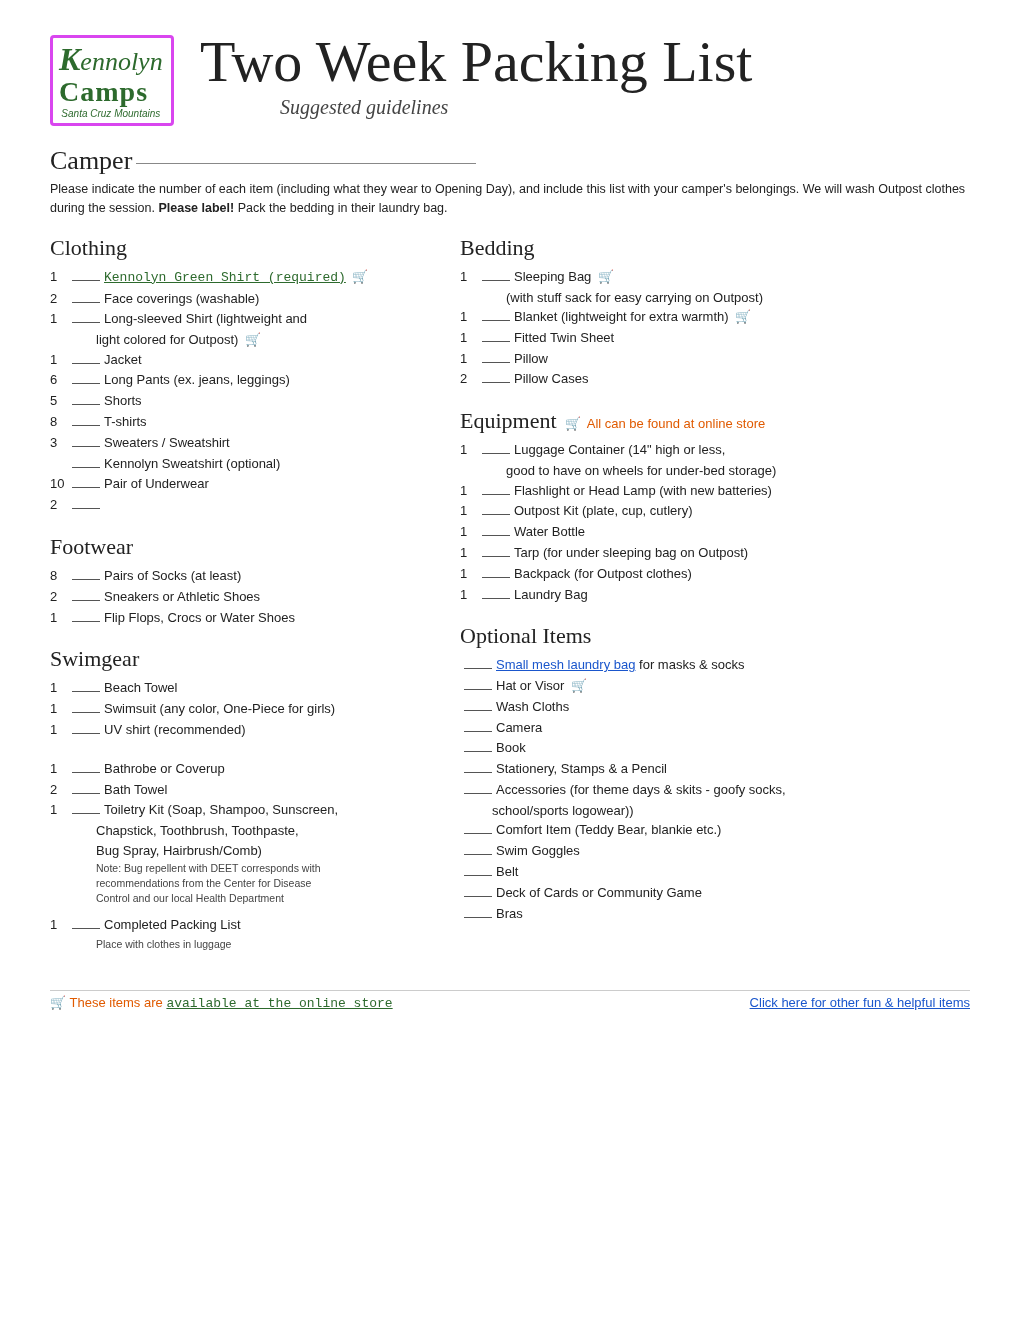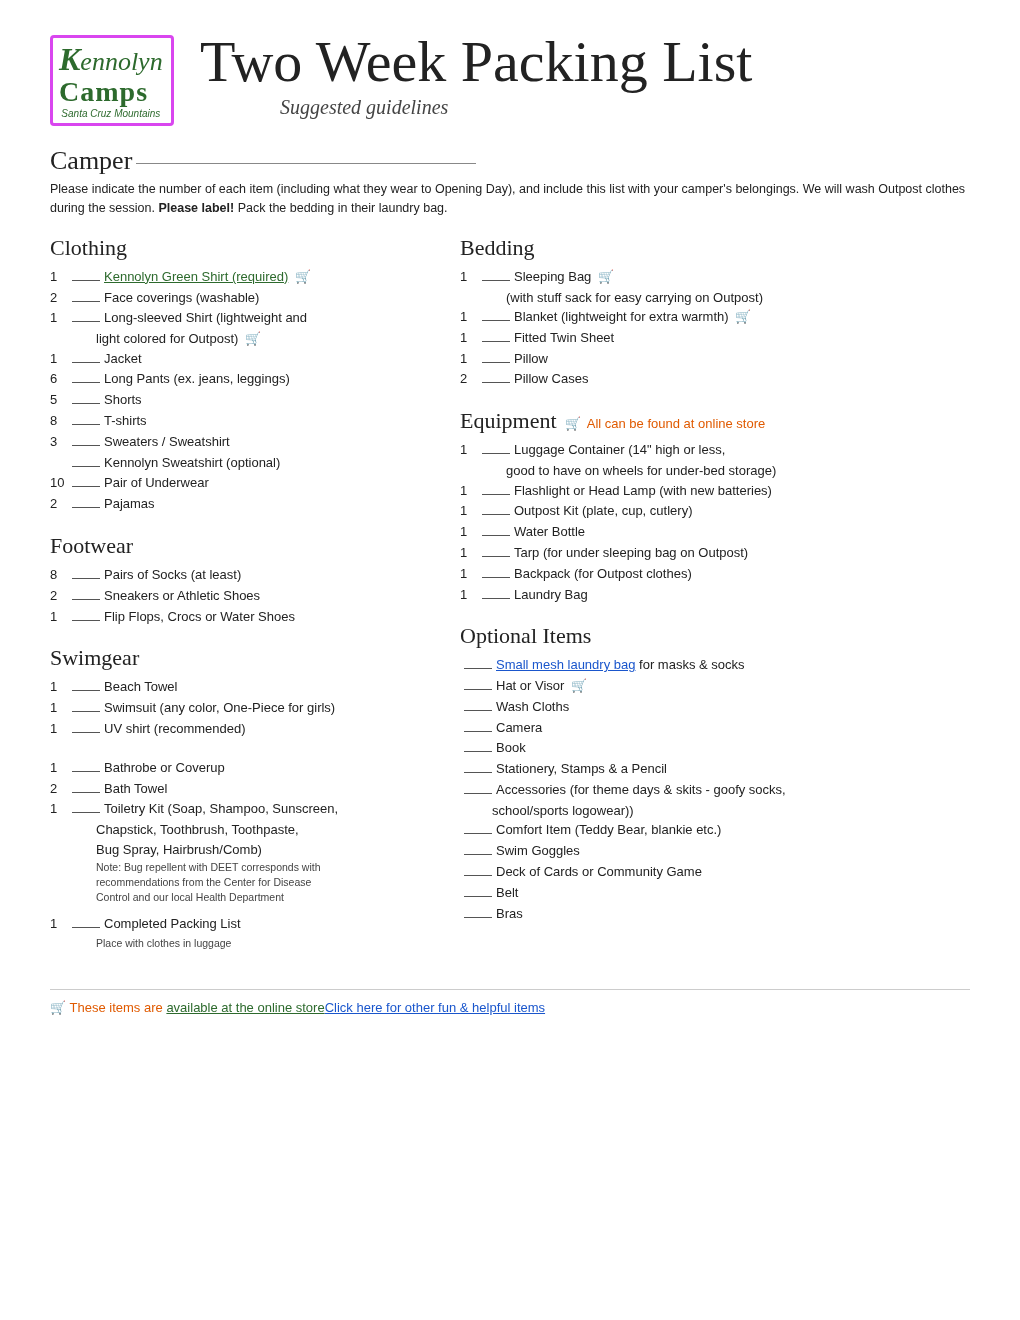--- a/index.html
+++ b/index.html
@@ -109,21 +109,21 @@
     .blank {
       display: inline-block;
       border-bottom: 1px solid #555;
       min-width: 28px;
       margin: 0 4px;
       flex-shrink: 0;
       height: 14px;
       vertical-align: bottom;
     }
     .item-text { flex: 1; }
-    .link-green { color: #2d6a2d; text-decoration: underline; cursor: pointer; }
+    .link-green { color: #2d6a2d; text-decoration: underline; cursor: pointer; font-family: Liberation Mono, monospace; }
     .link-blue { color: #1a56cc; text-decoration: underline; cursor: pointer; }
     .cart-icon {
       display: inline-block;
       font-size: 13px;
       margin-left: 3px;
     }
     .indent-line {
       padding-left: 46px;
       font-size: 13px;
       line-height: 1.5;
@@ -155,23 +155,24 @@
     .opt-item {
       display: flex;
       align-items: flex-start;
       line-height: 1.6;
       font-size: 13px;
     }
 
     
     .footer-row {
       display: flex;
+      justify-content: space-between;
       align-items: flex-start;
       margin-top: 20px;
-      padding-top: 10px;
+      padding-top: 4px;
       border-top: 1px solid #ccc;
     }
     .footer-note {
       font-size: 13px;
       color: #e05a00;
     }
     .footer-link {
       font-size: 13px;
       color: #1a56cc;
       text-decoration: underline;
@@ -286,21 +287,20 @@
           <span class="item-text">Kennolyn Sweatshirt (optional)</span>
         </li>
         <li>
           <span class="qty">10</span>
           <span class="blank"></span>
           <span class="item-text">Pair of Underwear</span>
         </li>
         <li>
           <span class="qty">2</span>
           <span class="blank"></span>
-          <span class="item-text">Pajamas</span>
         </li>
       </ul>
     </div>
 
     <div class="sub-section">
       <div class="sub-heading">Footwear</div>
       <ul class="item-list">
         <li>
           <span class="qty">8</span>
           <span class="blank"></span>
@@ -488,25 +488,25 @@
         <li>
           <span class="blank"></span>
           <span class="item-text">Comfort Item (Teddy Bear, blankie etc.)</span>
         </li>
         <li>
           <span class="blank"></span>
           <span class="item-text">Swim Goggles</span>
         </li>
         <li>
           <span class="blank"></span>
+          <span class="item-text">Belt</span>
+        </li>
+        <li>
+          <span class="blank"></span>
           <span class="item-text">Deck of Cards or Community Game</span>
-        </li>
-        <li>
-          <span class="blank"></span>
-          <span class="item-text">Belt</span>
         </li>
         <li>
           <span class="blank"></span>
           <span class="item-text">Bras</span>
         </li>
       </ul>
     </div>
 
   </div>
 </div>

